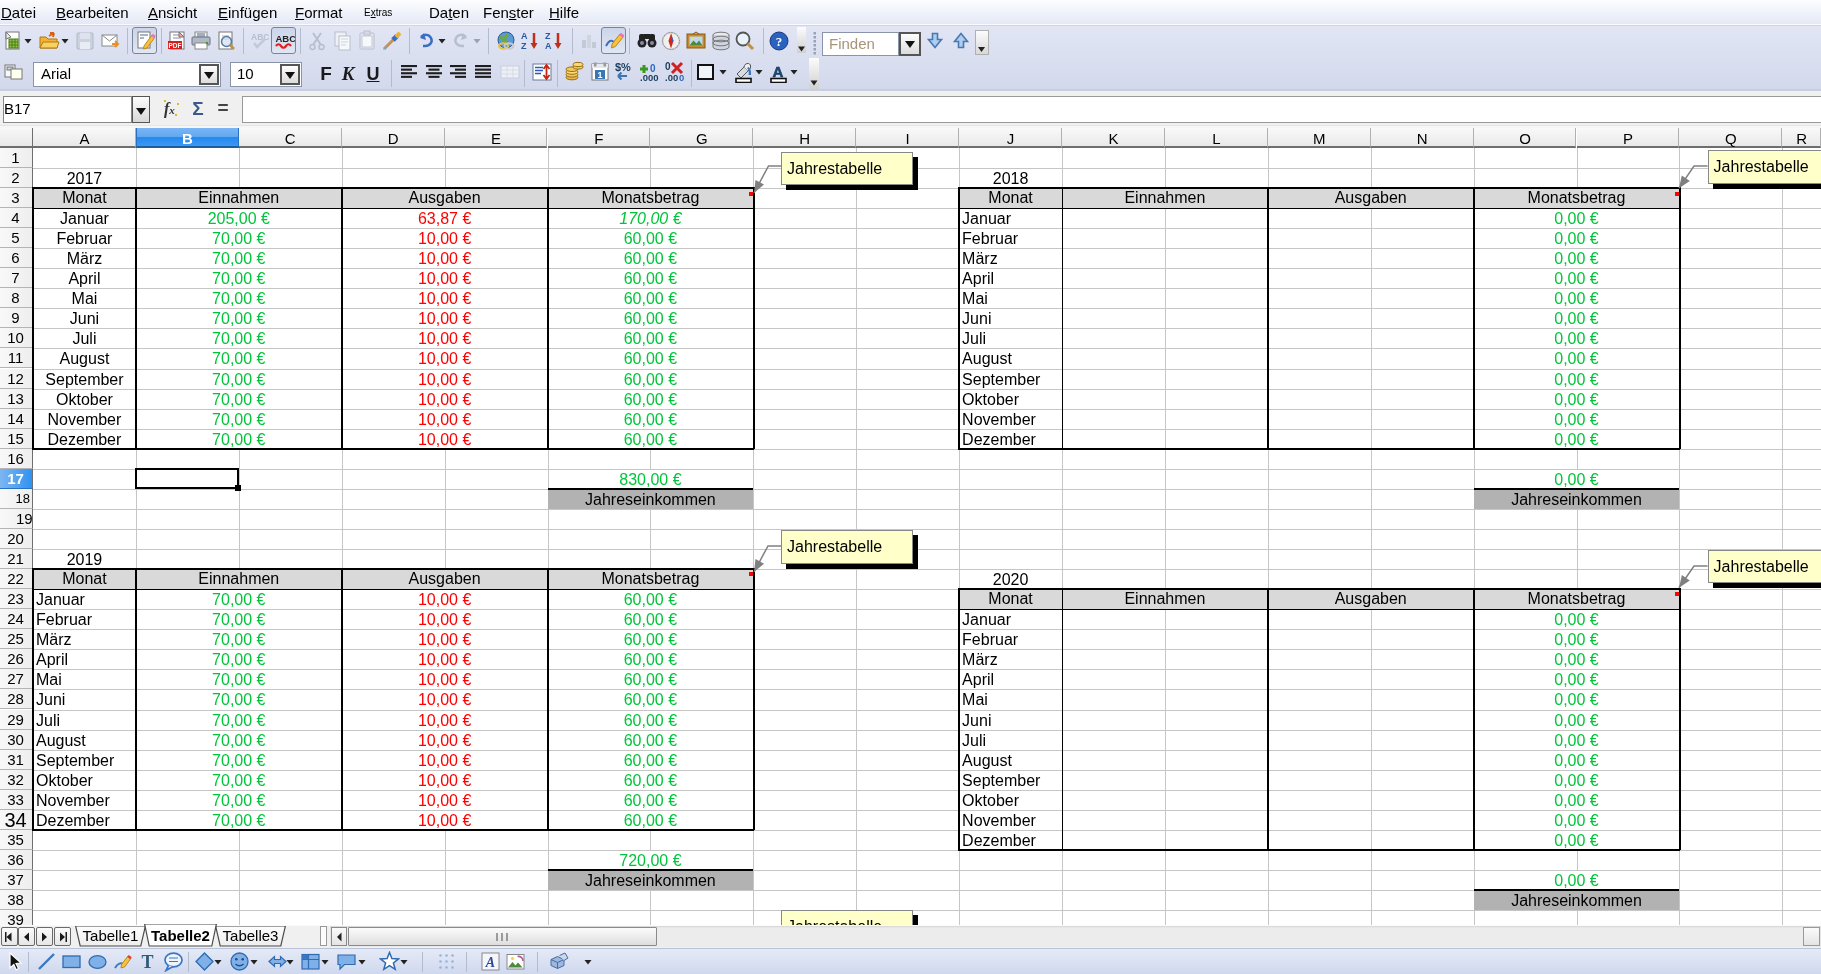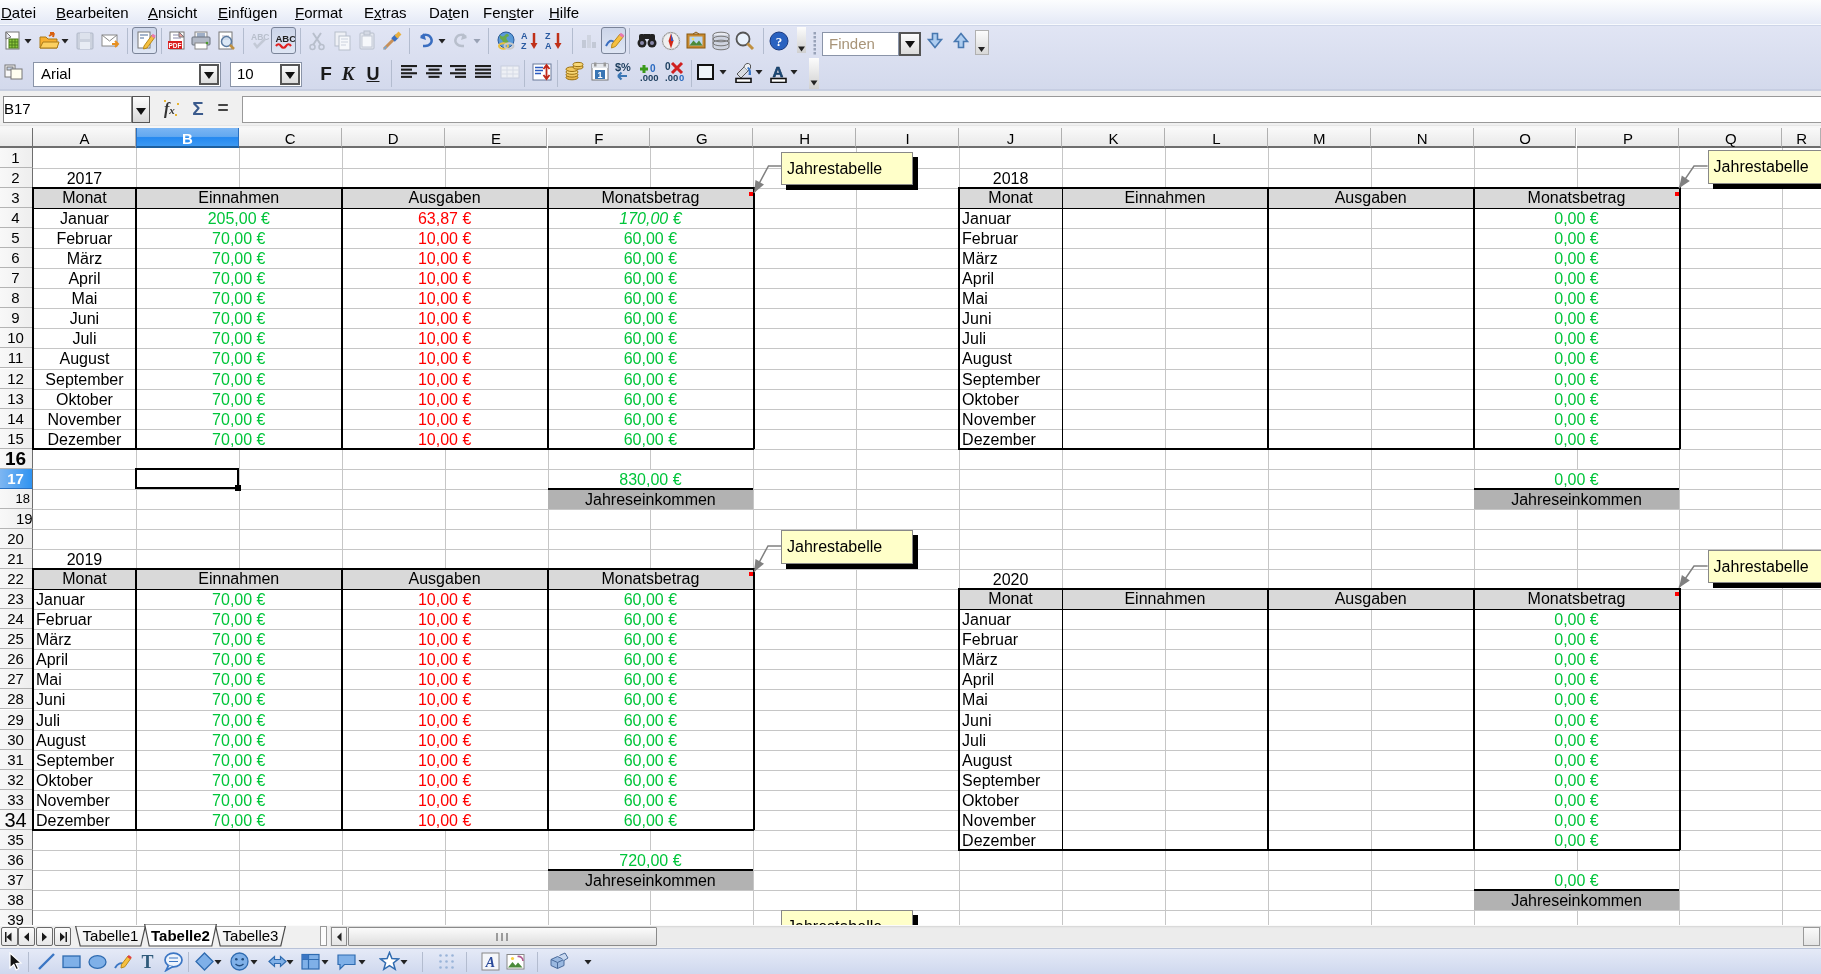--- a/index.html
+++ b/index.html
@@ -3,21 +3,21 @@
 *{margin:0;padding:0;box-sizing:border-box;}
 body{width:1821px;height:974px;overflow:hidden;position:relative;font-family:"Liberation Sans",sans-serif;background:#fff;}
 u{text-decoration:underline;}
 </style></head><body>
 <div style="position:absolute;left:0.0px;top:0.0px;width:1821.0px;height:24.5px;background:linear-gradient(#fcfdfe,#e4e9f6);border-bottom:1px solid #f8fafd;"></div>
 <div style="position:absolute;left:1.0px;top:2.5px;width:90.0px;height:20.0px;font-size:15px;line-height:20.0px;text-align:left;color:#000;font-weight:normal;white-space:nowrap;overflow:hidden;"><u>D</u>atei</div>
 <div style="position:absolute;left:56.0px;top:2.5px;width:90.0px;height:20.0px;font-size:15px;line-height:20.0px;text-align:left;color:#000;font-weight:normal;white-space:nowrap;overflow:hidden;"><u>B</u>earbeiten</div>
 <div style="position:absolute;left:148.0px;top:2.5px;width:90.0px;height:20.0px;font-size:15px;line-height:20.0px;text-align:left;color:#000;font-weight:normal;white-space:nowrap;overflow:hidden;"><u>A</u>nsicht</div>
 <div style="position:absolute;left:218.0px;top:2.5px;width:90.0px;height:20.0px;font-size:15px;line-height:20.0px;text-align:left;color:#000;font-weight:normal;white-space:nowrap;overflow:hidden;"><u>E</u>infügen</div>
 <div style="position:absolute;left:295.0px;top:2.5px;width:90.0px;height:20.0px;font-size:15px;line-height:20.0px;text-align:left;color:#000;font-weight:normal;white-space:nowrap;overflow:hidden;"><u>F</u>ormat</div>
-<div style="position:absolute;left:364.0px;top:2.5px;width:90.0px;height:20.0px;font-size:15px;line-height:20.0px;text-align:left;color:#000;font-weight:normal;white-space:nowrap;overflow:hidden;">E<u>x</u>tras</div>
+<div style="position:absolute;left:364.0px;top:2.5px;width:90.0px;height:20.0px;font-size:10px;line-height:20.0px;text-align:left;color:#000;font-weight:normal;white-space:nowrap;overflow:hidden;">E<u>x</u>tras</div>
 <div style="position:absolute;left:429.0px;top:2.5px;width:90.0px;height:20.0px;font-size:15px;line-height:20.0px;text-align:left;color:#000;font-weight:normal;white-space:nowrap;overflow:hidden;">Da<u>t</u>en</div>
 <div style="position:absolute;left:483.0px;top:2.5px;width:90.0px;height:20.0px;font-size:15px;line-height:20.0px;text-align:left;color:#000;font-weight:normal;white-space:nowrap;overflow:hidden;">Fen<u>s</u>ter</div>
 <div style="position:absolute;left:549.0px;top:2.5px;width:90.0px;height:20.0px;font-size:15px;line-height:20.0px;text-align:left;color:#000;font-weight:normal;white-space:nowrap;overflow:hidden;"><u>H</u>ilfe</div>
 <div style="position:absolute;left:0.0px;top:25.0px;width:1821.0px;height:65.0px;background:linear-gradient(#e1e5f4,#d3d9ec);border-top:1px solid #cdd5e8;box-shadow:inset 0 -1px 0 #c6cde2;"></div>
 <div style="position:absolute;left:0.0px;top:90.0px;width:1821.0px;height:36.0px;background:#f0f0f0;border-top:1px solid #c8d0e0;border-bottom:1px solid #e6e6e6;"></div>
 <div style="position:absolute;left:0.0px;top:126.0px;width:1821.0px;height:2.0px;background:#f6f6f6;"></div>
 <svg width="22" height="22" viewBox="0 0 22 22" style="position:absolute;left:2.0px;top:30.0px;">
     <rect x="4" y="2" width="13" height="17" fill="#fff" stroke="#777"></rect>
     <path d="M4 2 l5 5 l-5 2 Z" fill="#e8e8f0" stroke="#777"></path>
     <rect x="7" y="9" width="9" height="9" fill="#8fc83c" stroke="#4a7a1c"></rect>
@@ -406,21 +406,21 @@
 <div style="position:absolute;left:0.0px;top:221.4px;width:31.0px;height:18.1px;font-size:15px;line-height:18.1px;text-align:center;color:#000;font-weight:normal;white-space:nowrap;">11</div>
 <div style="position:absolute;left:0.0px;top:240.5px;width:33.0px;height:20.1px;background:linear-gradient(90deg,#f8f8f8,#eeeeee);border-bottom:1px solid #b4b4b4;border-right:1.5px solid #6e6e6e;"></div>
 <div style="position:absolute;left:0.0px;top:241.5px;width:31.0px;height:18.1px;font-size:15px;line-height:18.1px;text-align:center;color:#000;font-weight:normal;white-space:nowrap;">12</div>
 <div style="position:absolute;left:0.0px;top:260.5px;width:33.0px;height:20.1px;background:linear-gradient(90deg,#f8f8f8,#eeeeee);border-bottom:1px solid #b4b4b4;border-right:1.5px solid #6e6e6e;"></div>
 <div style="position:absolute;left:0.0px;top:261.5px;width:31.0px;height:18.1px;font-size:15px;line-height:18.1px;text-align:center;color:#000;font-weight:normal;white-space:nowrap;">13</div>
 <div style="position:absolute;left:0.0px;top:280.6px;width:33.0px;height:20.1px;background:linear-gradient(90deg,#f8f8f8,#eeeeee);border-bottom:1px solid #b4b4b4;border-right:1.5px solid #6e6e6e;"></div>
 <div style="position:absolute;left:0.0px;top:281.6px;width:31.0px;height:18.1px;font-size:15px;line-height:18.1px;text-align:center;color:#000;font-weight:normal;white-space:nowrap;">14</div>
 <div style="position:absolute;left:0.0px;top:300.6px;width:33.0px;height:20.1px;background:linear-gradient(90deg,#f8f8f8,#eeeeee);border-bottom:1px solid #b4b4b4;border-right:1.5px solid #6e6e6e;"></div>
 <div style="position:absolute;left:0.0px;top:301.6px;width:31.0px;height:18.1px;font-size:15px;line-height:18.1px;text-align:center;color:#000;font-weight:normal;white-space:nowrap;">15</div>
 <div style="position:absolute;left:0.0px;top:320.7px;width:33.0px;height:20.1px;background:linear-gradient(90deg,#f8f8f8,#eeeeee);border-bottom:1px solid #b4b4b4;border-right:1.5px solid #6e6e6e;"></div>
-<div style="position:absolute;left:0.0px;top:321.7px;width:31.0px;height:18.1px;font-size:19px;line-height:18.1px;text-align:center;color:#000;font-weight:bold;white-space:nowrap;">16</div>
+<div style="position:absolute;left:0.0px;top:321.7px;width:31.0px;height:18.1px;font-size:15px;line-height:18.1px;text-align:center;color:#000;font-weight:normal;white-space:nowrap;">16</div>
 <div style="position:absolute;left:0.0px;top:340.8px;width:33.0px;height:20.1px;background:linear-gradient(90deg,#7db6f2,#2f93f1);border-bottom:1px solid #2a70c0;border-right:1.5px solid #6e6e6e;"></div>
 <div style="position:absolute;left:0.0px;top:341.8px;width:31.0px;height:18.1px;font-size:15px;line-height:18.1px;text-align:center;color:#fff;font-weight:bold;white-space:nowrap;">17</div>
 <div style="position:absolute;left:0.0px;top:360.8px;width:33.0px;height:20.1px;background:linear-gradient(90deg,#f8f8f8,#eeeeee);border-bottom:1px solid #b4b4b4;border-right:1.5px solid #6e6e6e;"></div>
 <div style="position:absolute;left:0.0px;top:361.8px;width:30px;height:18.1px;font-size:13px;line-height:18.1px;text-align:right;color:#000;font-weight:normal;white-space:nowrap;">18</div>
 <div style="position:absolute;left:0.0px;top:380.9px;width:33.0px;height:20.1px;background:linear-gradient(90deg,#f8f8f8,#eeeeee);border-bottom:1px solid #b4b4b4;border-right:1.5px solid #6e6e6e;"></div>
 <div style="position:absolute;left:0.0px;top:381.9px;width:31.0px;height:18.1px;font-size:15px;line-height:18.1px;text-align:center;color:#000;font-weight:normal;white-space:nowrap;padding-left:16px;">19</div>
 <div style="position:absolute;left:0.0px;top:400.9px;width:33.0px;height:20.1px;background:linear-gradient(90deg,#f8f8f8,#eeeeee);border-bottom:1px solid #b4b4b4;border-right:1.5px solid #6e6e6e;"></div>
 <div style="position:absolute;left:0.0px;top:401.9px;width:31.0px;height:18.1px;font-size:15px;line-height:18.1px;text-align:center;color:#000;font-weight:normal;white-space:nowrap;">20</div>
 <div style="position:absolute;left:0.0px;top:421.0px;width:33.0px;height:20.1px;background:linear-gradient(90deg,#f8f8f8,#eeeeee);border-bottom:1px solid #b4b4b4;border-right:1.5px solid #6e6e6e;"></div>
 <div style="position:absolute;left:0.0px;top:422.0px;width:31.0px;height:18.1px;font-size:15px;line-height:18.1px;text-align:center;color:#000;font-weight:normal;white-space:nowrap;">21</div>

